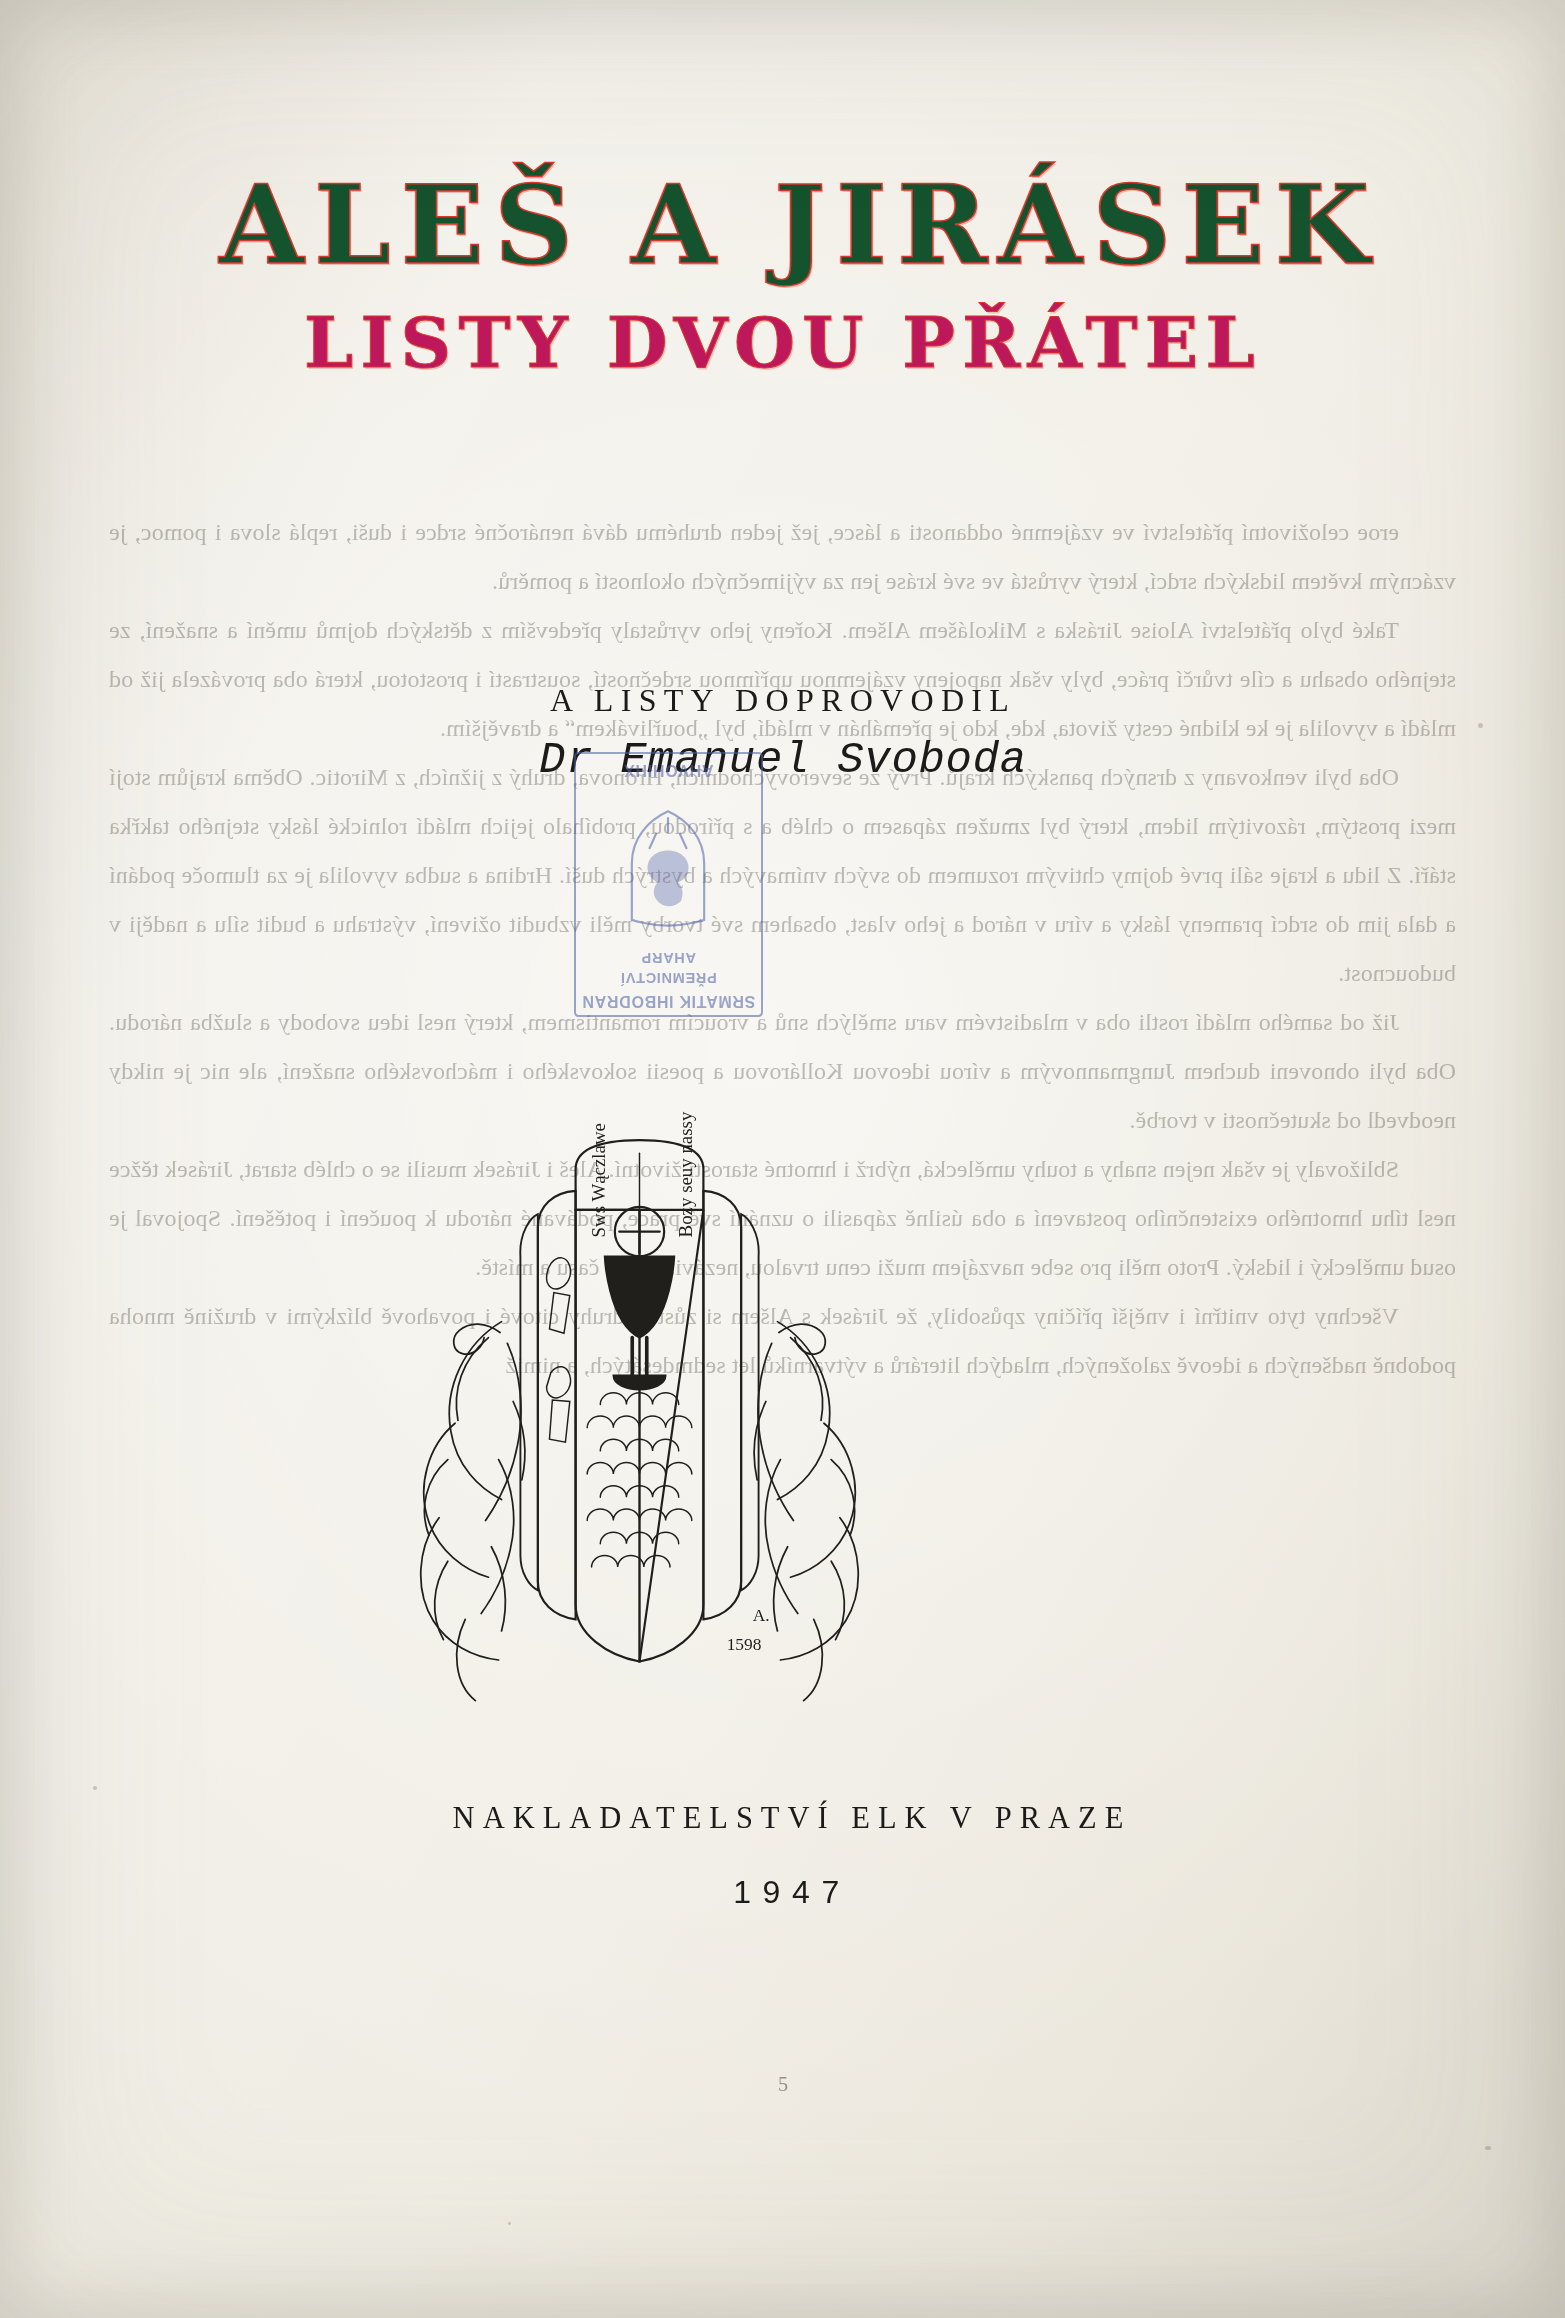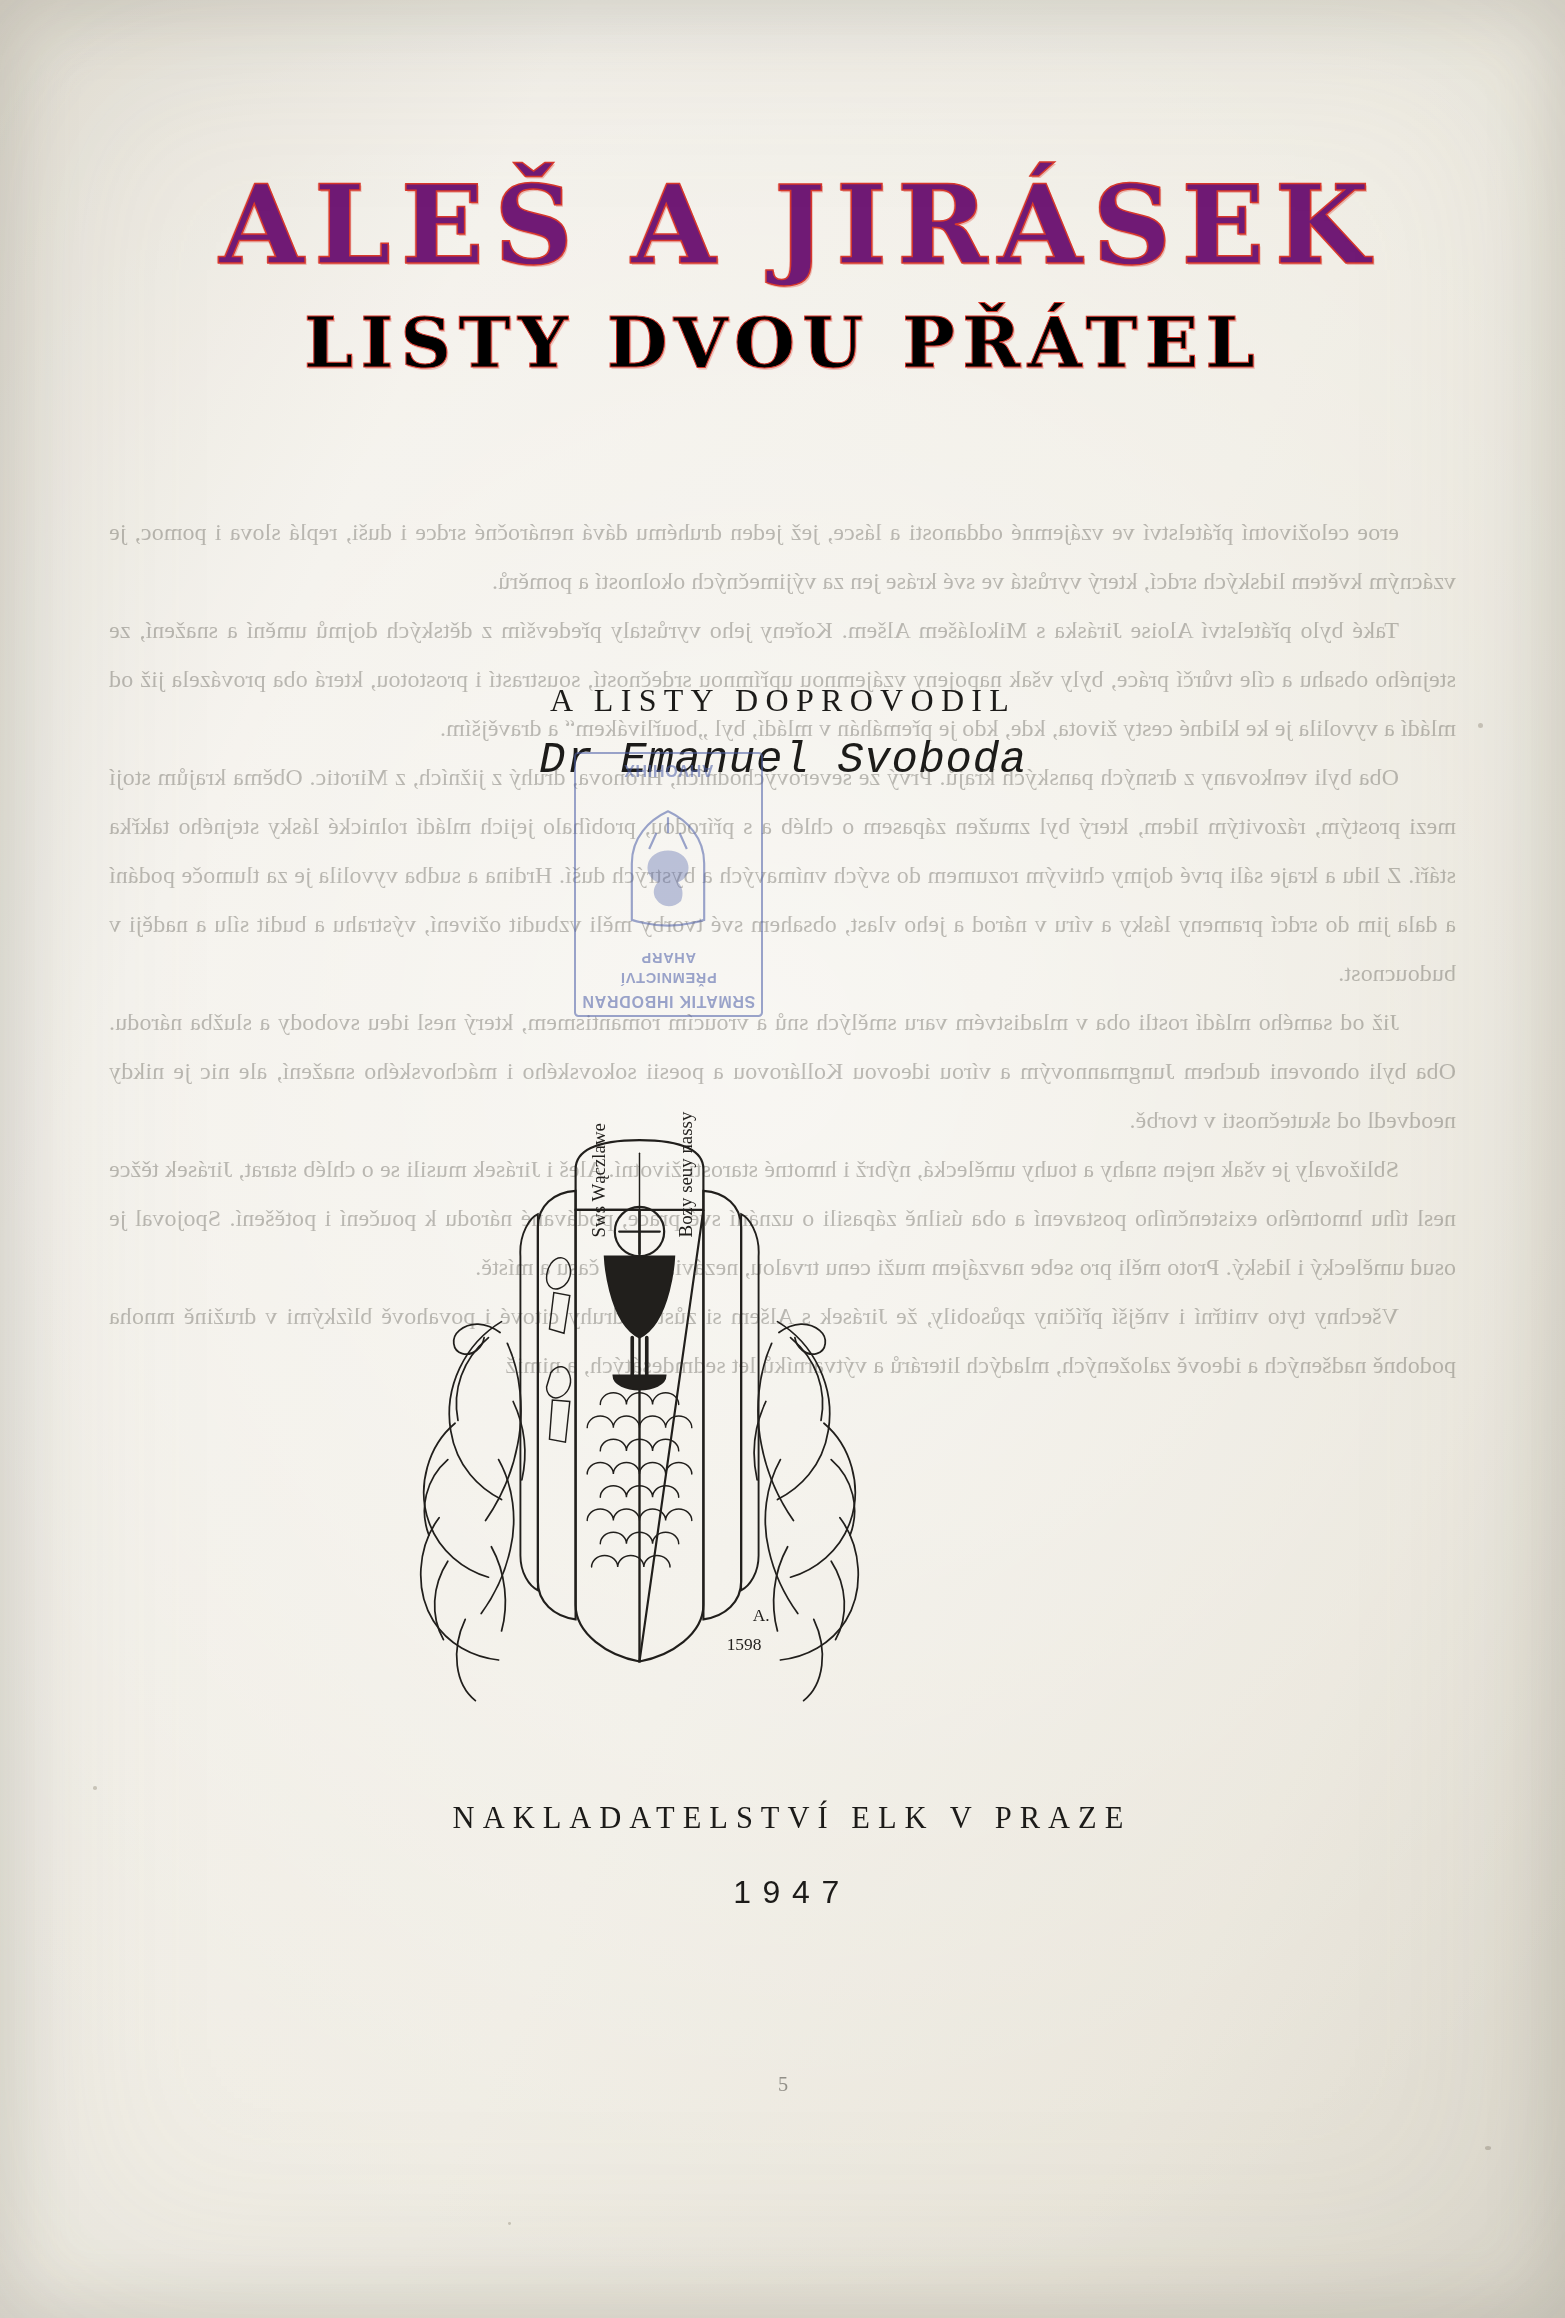--- a/index.html
+++ b/index.html
@@ -58,33 +58,33 @@
   
   .title-block {
     position: absolute;
     left: 0;
     top: 171px;
     width: 100%;
     text-align: center;
   }
   .title-main {
     font-family: "DejaVu Serif", serif;
-    color: #701a75;
+    color: #14532d;
     font-size: 109px;
     font-weight: 700;
     letter-spacing: 10.2px;
     line-height: 1.0;
     text-shadow: 1.5px 1.5px 0 rgba(216,56,44,0.30), -1.5px 0 0 rgba(216,56,44,0.22);
     -webkit-text-stroke: 1.5px #d8382c;
     white-space: nowrap;
     padding-left: 33px;
   }
   .title-sub {
     font-family: "DejaVu Serif", serif;
-    color: #000000;
+    color: #be185d;
     font-size: 70px;
     font-weight: 700;
     letter-spacing: 7.3px;
     line-height: 1.0;
     margin-top: 28px;
     text-shadow: 1.5px 1.5px 0 rgba(216,56,44,0.25);
     -webkit-text-stroke: 1px #d8382c;
     white-space: nowrap;
   }
 

